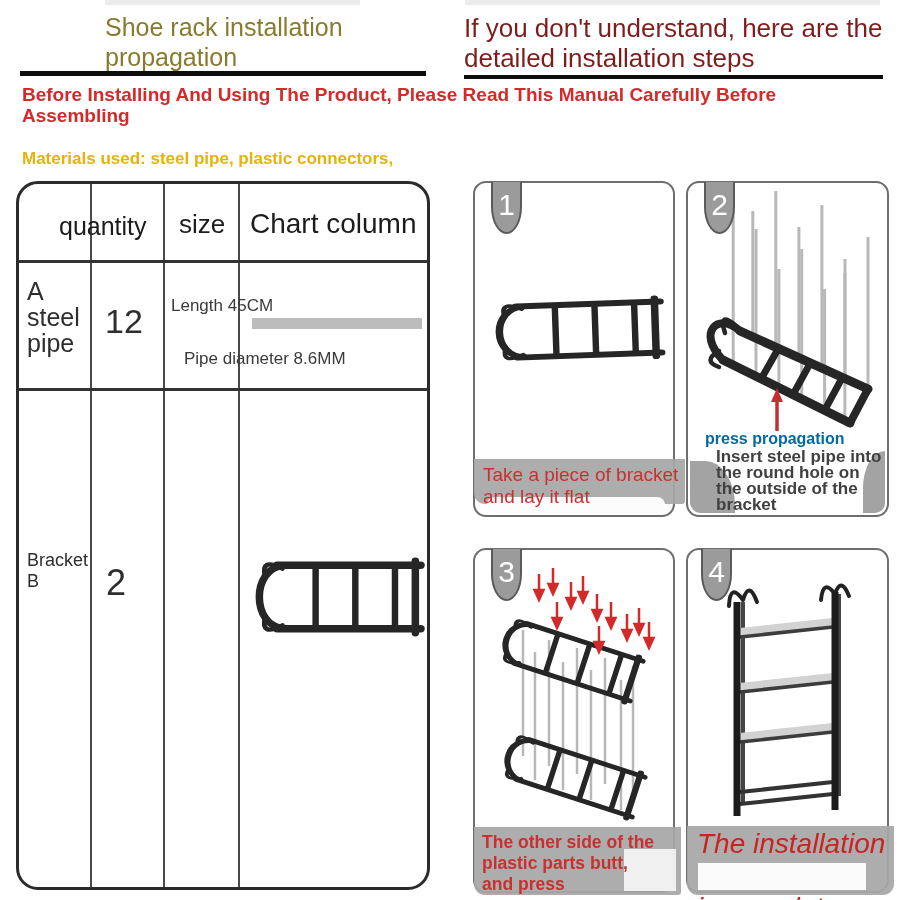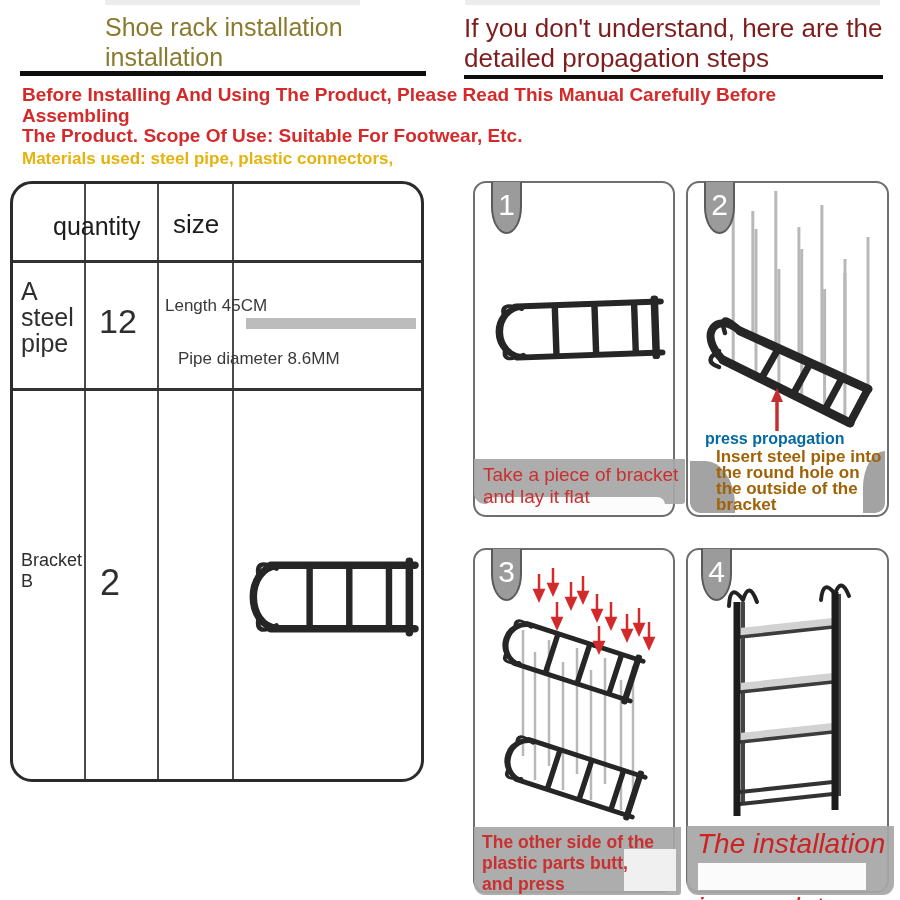--- a/index.html
+++ b/index.html
@@ -12,21 +12,21 @@
   .artifact { background:#ececec; height:5px; top:0; }
 
   
   .title-left { left:105px; top:12px; width:290px; font-size:25px; line-height:30px; color:#8a7a2e; }
   .title-right { left:464px; top:13px; width:430px; font-size:26px; line-height:30px; color:#7f1d1d; }
   .rule { background:#0d0d0d; }
   .warning { left:22px; top:85px; width:866px; font-size:19px; line-height:20.5px; font-weight:bold; color:#d42a2a; }
   .materials { left:22px; top:149px; font-size:17px; font-weight:bold; color:#e6b20c; }
 
   
-  .ptable { left:10px; top:181px; width:414px; height:601px; border:3px solid #2b2b2b; border-radius:22px; background:#fff; }
+  .ptable { left:16px; top:181px; width:414px; height:709px; border:3px solid #2b2b2b; border-radius:22px; background:#fff; }
   .vline { width:2px; top:0; bottom:0; background:#4a4a4a; }
   .hline { left:0; right:0; height:3px; background:#333; }
   .th { color:#1c1c1c; }
   .cell-part-a { left:8px; top:94px; font-size:25px; line-height:26px; color:#2e2e2e; }
   .cell-qty-a { left:86px; top:118px; font-size:34px; color:#2e2e2e; }
   .cell-size-len { left:152px; top:112px; font-size:17px; color:#3a3a3a; }
   .cell-size-dia { left:140px; top:165px; font-size:17px; color:#3a3a3a;margin-left:25px; }
   .pipe-bar { left:233px; top:134px; width:170px; height:11px; background:#bcbcbc; }
   .cell-part-b { left:8px; top:366px; font-size:18px; line-height:21px; color:#2e2e2e; }
   .cell-qty-b { left:87px; top:378px; font-size:36px; color:#2e2e2e; }
@@ -34,21 +34,21 @@
   
   .card { border:2px solid #6e6e6e; border-radius:13px; background:#fff; }
   .tab { width:31px; height:52px; background:#9b9b9b; border:2px solid #5a5a5a; border-top:none;
          border-radius:0 0 16px 16px / 0 0 28px 28px; color:#fff; font-size:30px; line-height:46px;
          text-align:center; top:-1px; z-index:5; }
   .banner { background:rgba(167,167,167,0.93); z-index:3; }
   .cap-red { color:#c9302f; position:relative; z-index:2; }
   .cap1 { padding:5px 0 0 9px; font-size:19px; line-height:21.5px; }
   .pill { left:13px; top:38px; width:178px; height:16px; border-radius:8px; background:#fcfcfc; z-index:1; }
   .magenta { left:17px; top:247px; font-size:16px; font-weight:bold; color:#0369a1; z-index:4; }
-  .cap2 { left:28px; top:266px; font-size:17px; line-height:16px; font-weight:bold; color:#a16207; z-index:4; }
+  .cap2 { left:28px; top:266px; font-size:17px; line-height:16px; font-weight:bold; color:#404040; z-index:4; }
   .blob { background:#a3a3a3; z-index:1; }
   .blob-l { left:2px; bottom:2px; width:45px; height:52px; border-radius:0 30px 0 11px / 0 44px 0 11px; }
   .blob-r { right:2px; bottom:2px; width:22px; height:62px; border-radius:24px 0 11px 0 / 40px 0 11px 0; }
   .cap3 { padding:5px 11px 0 8px; font-size:17.5px; line-height:21px; font-weight:bold; }
   .white-patch { background:rgba(255,255,255,0.82); z-index:1; }
   .cap4-line { font-size:28px; font-style:italic; color:#cc2222; position:relative; z-index:2; }
 </style>
 </head>
 <body>
 
@@ -68,46 +68,46 @@
   </symbol>
 </svg>
 
 <div class="canvas">
 
   <div class="abs artifact" style="left:105px;width:255px;"></div>
   <div class="abs artifact" style="left:465px;width:415px;"></div>
 
   <div class="abs title-left">
     <span class="block">Shoe rack installation</span>
-    <span class="block">installation</span>
+    <span class="block">propagation</span>
   </div>
   <div class="abs rule" style="left:20px;top:71px;width:406px;height:5px;"></div>
 
   <div class="abs title-right">
     <span class="block">If you don't understand, here are the</span>
-    <span class="block">detailed propagation steps</span>
+    <span class="block">detailed installation steps</span>
   </div>
   <div class="abs rule" style="left:464px;top:75px;width:419px;height:4px;"></div>
 
   <div class="abs warning">
     <span class="block">Before Installing And Using The Product, Please Read This Manual Carefully Before Assembling</span>
-    <span class="block">The Product. Scope Of Use: Suitable For Footwear, Etc.</span>
   </div>
 
   <div class="abs materials">Materials used: steel pipe, plastic connectors,</div>
 
   <div class="abs ptable">
     <div class="abs vline" style="left:71px;"></div>
     <div class="abs vline" style="left:144px;"></div>
     <div class="abs vline" style="left:219px;"></div>
     <div class="abs hline" style="top:76px;"></div>
     <div class="abs hline" style="top:204px;"></div>
 
     <div class="abs th" style="left:40px;top:28px;font-size:25px;">quantity</div>
     <div class="abs th" style="left:160px;top:25px;font-size:26px;">size</div>
+    <div class="abs th" style="left:231px;top:24px;font-size:28px;">Chart column</div>
 
     <div class="abs cell-part-a">
       <span class="block">A</span>
       <span class="block">steel</span>
       <span class="block">pipe</span>
     </div>
     <div class="abs cell-qty-a">12</div>
     <div class="abs cell-size-len">Length 45CM</div>
     <div class="abs cell-size-dia">Pipe diameter 8.6MM</div>
     <div class="abs pipe-bar"></div>

